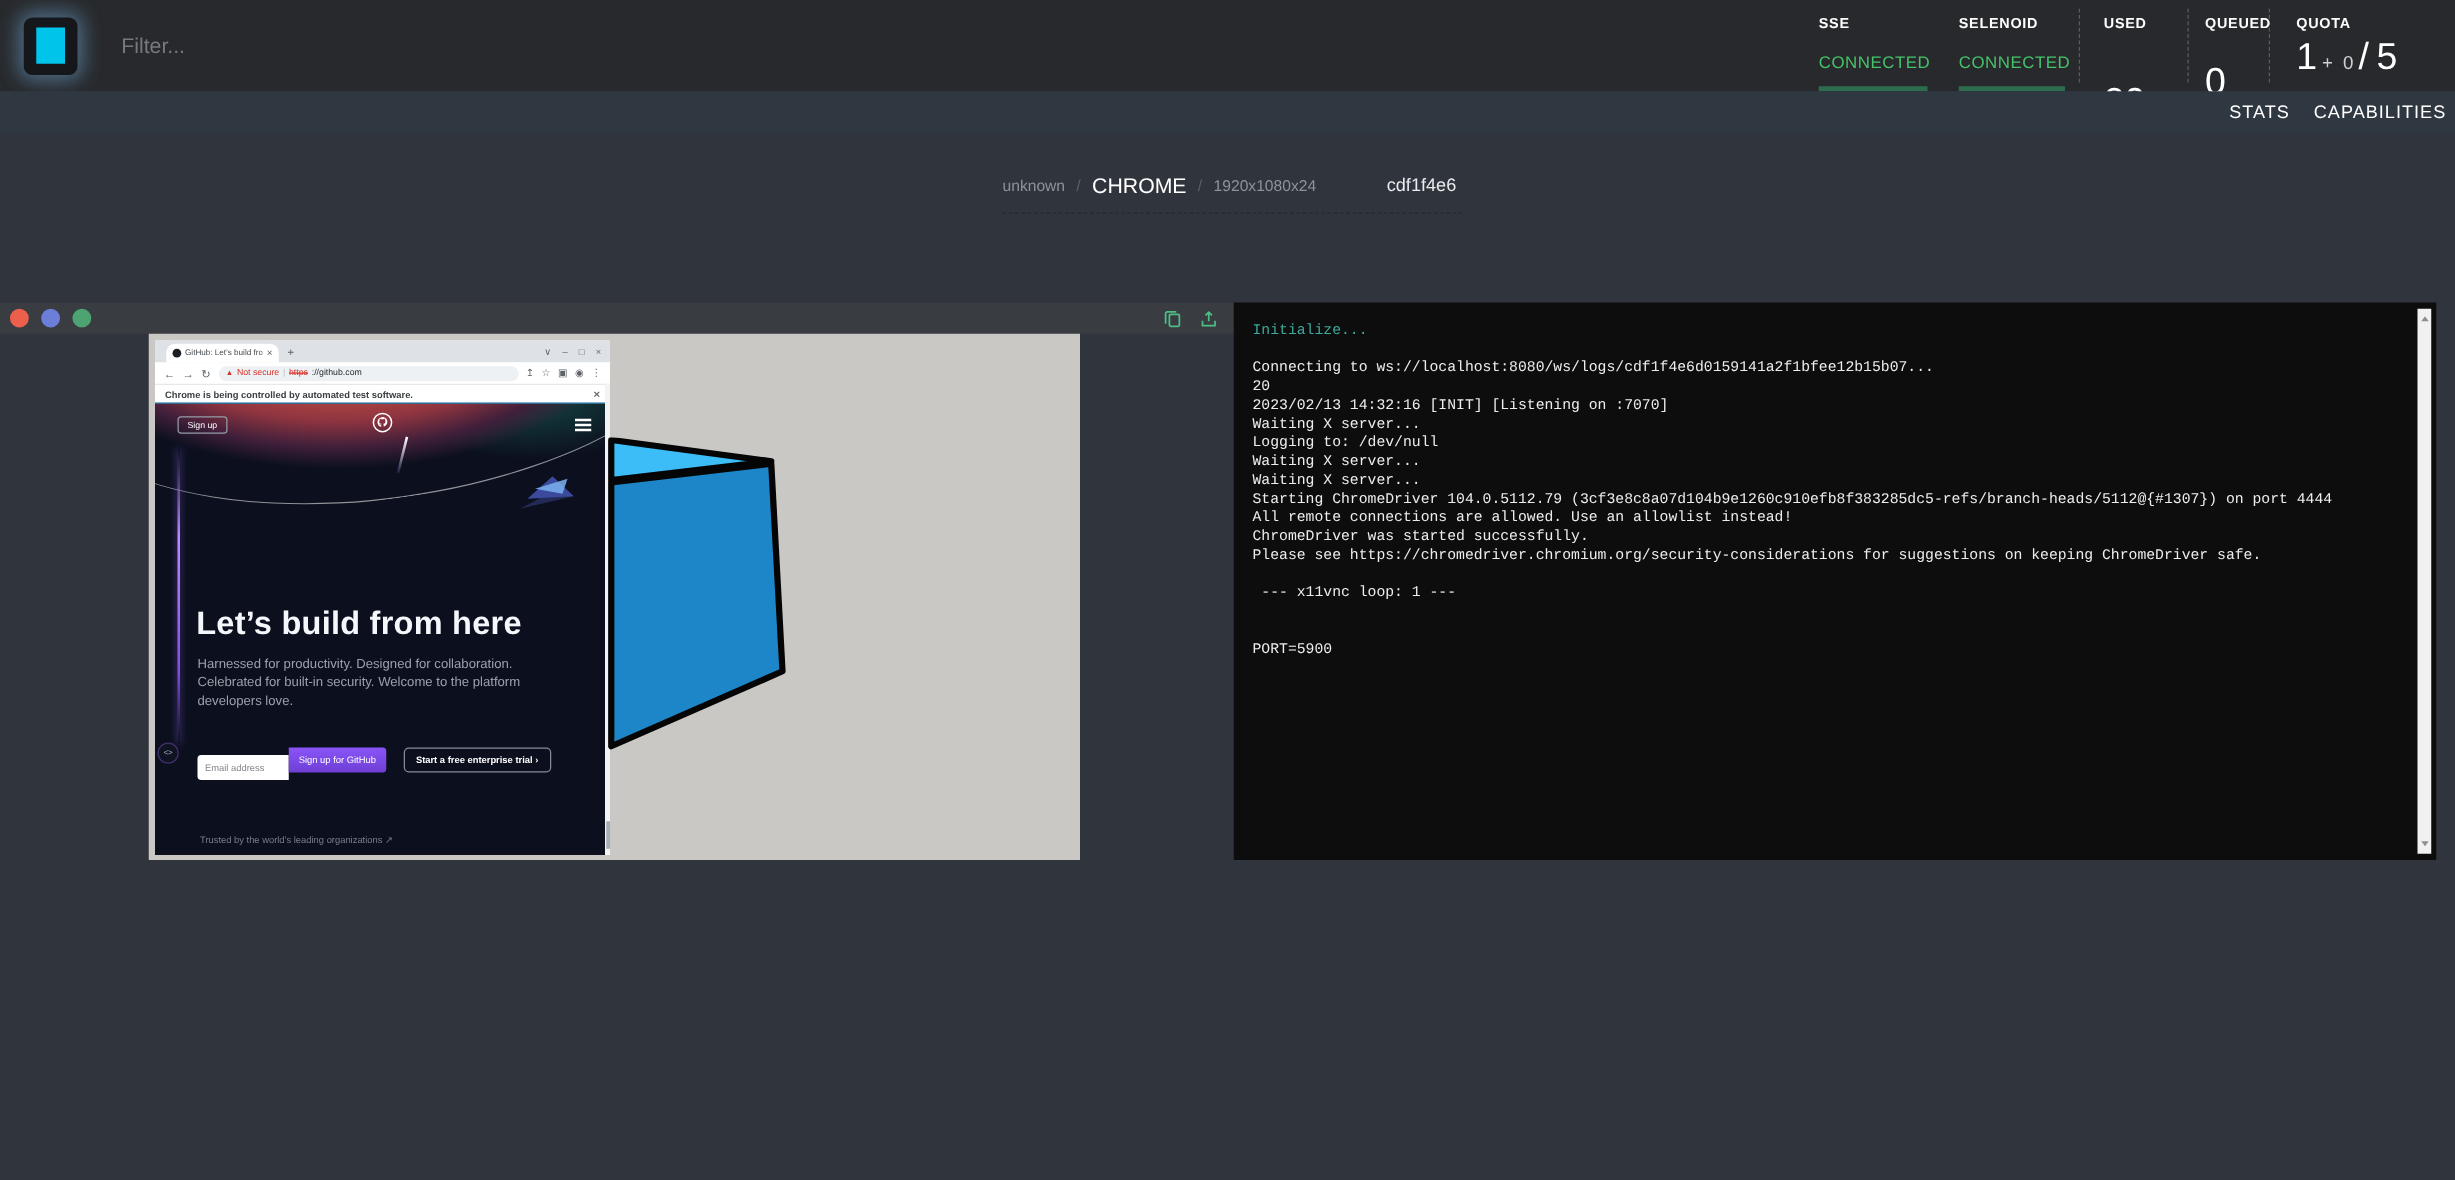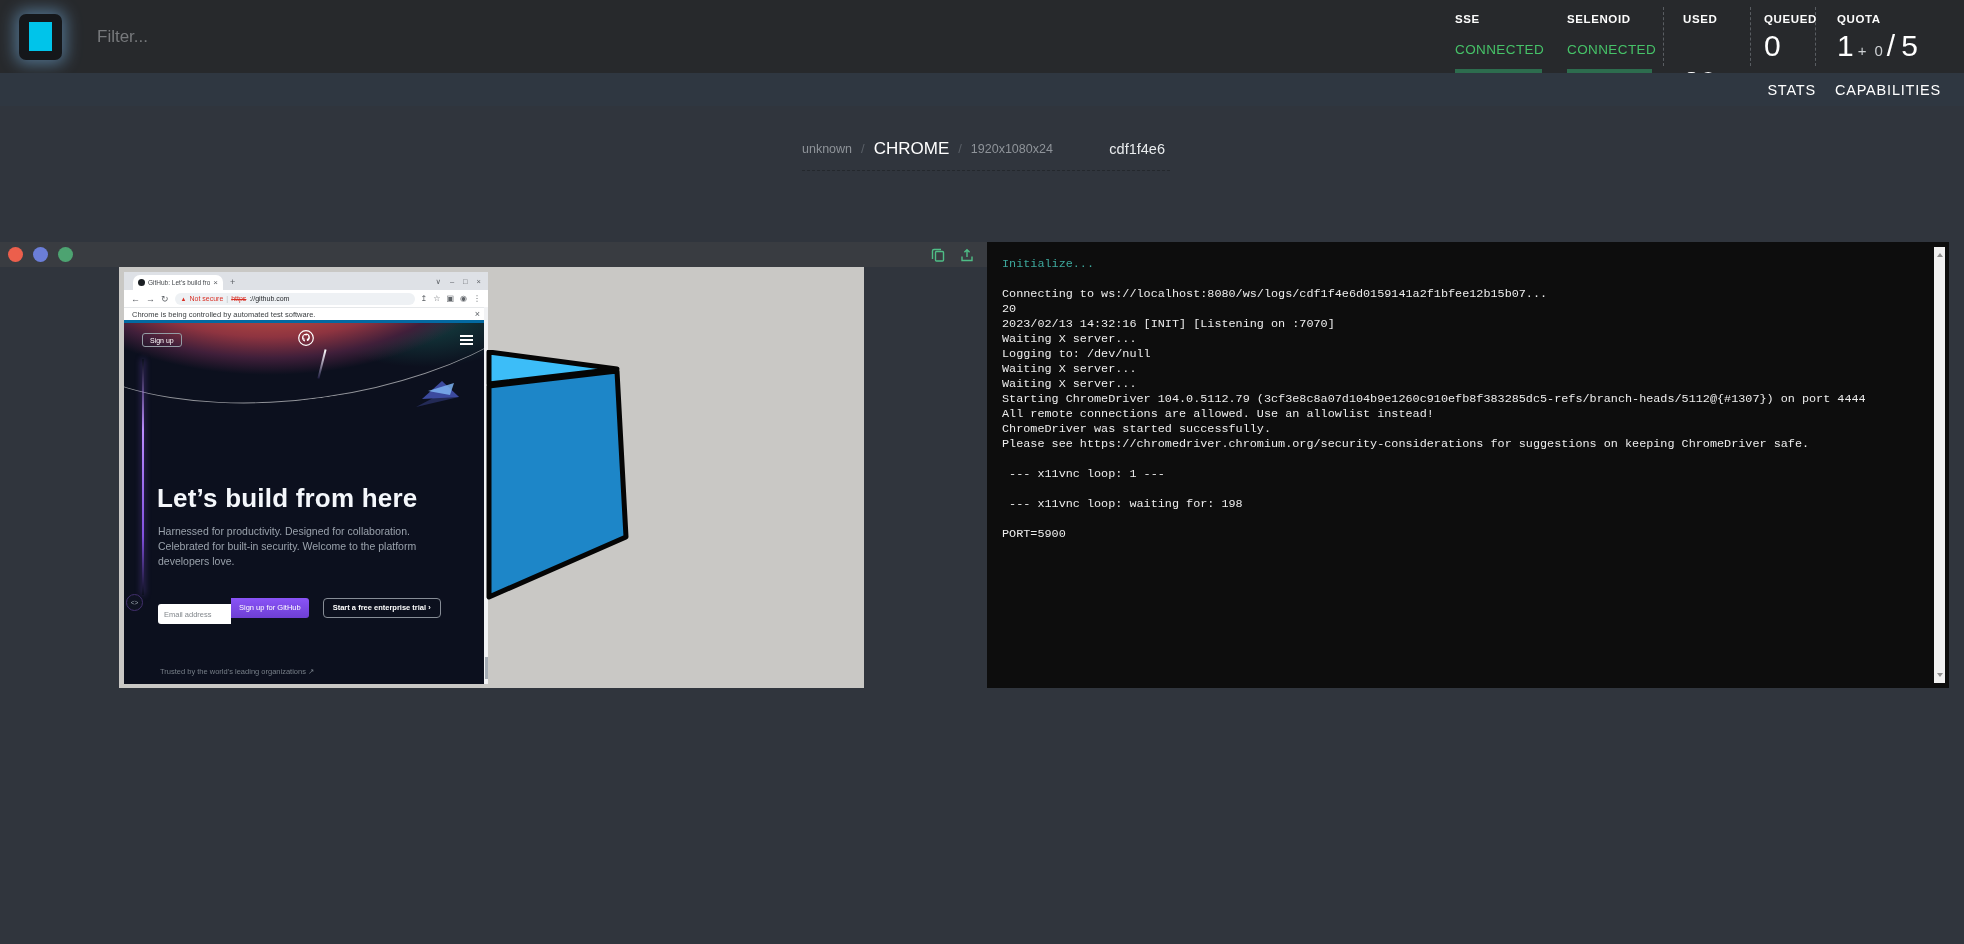--- a/index.html
+++ b/index.html
@@ -13,35 +13,35 @@
   .logo-inner{width:23px;height:29px;background:#00c4ea;}
   .filter-input{margin-left:33px;width:480px;background:transparent;border:none;outline:none;
         font-size:17px;color:#cfd2d4;font-family:inherit;}
   .filter-input::placeholder{color:#77797c;}
 
   .status{margin-left:auto;display:flex;align-items:stretch;height:100%;margin-right:28px;}
   .sgroup{position:relative;display:flex;flex-direction:column;padding-top:13px;box-sizing:border-box;}
   .g-sse{width:112px;}
   .g-selenoid{width:96px;}
   .g-used{width:86px;padding-left:19px;gap:36px;}
-  .g-queued{width:64px;padding-left:13px;}
+  .g-queued{width:64px;padding-left:13px;gap:20px;}
   .g-quota{width:120px;padding-left:21px;}
   .slabel{font-size:11.5px;font-weight:bold;color:#fdfdfd;letter-spacing:.6px;}
   .svalue{margin-top:17px;font-size:13.5px;color:#46c268;letter-spacing:.4px;}
   .underline{position:absolute;left:0;bottom:0;width:87px;height:4px;background:#2d6c4e;}
   .g-selenoid .underline{width:85px;}
   .mval{margin-top:4px;display:flex;align-items:baseline;}
   .mbig{font-size:30px;color:#fff;}
   .munit{font-size:13px;color:#e6e8ea;margin-left:3px;}
   .qdim{font-size:15px;color:#cdd0d3;margin:0 4px;}
   .vsep{border-left:1px dashed #595d62;margin:7px 0;}
 
   
   .subbar{position:absolute;left:0;top:73px;width:100%;height:33px;background:#2f3741;box-sizing:border-box;
-          display:flex;justify-content:flex-end;align-items:center;gap:19px;padding-right:23px;}
+          display:flex;justify-content:flex-end;align-items:center;gap:19px;padding-right:7px;}
   .nav-tab{color:#fff;font-size:14.5px;letter-spacing:.8px;cursor:pointer;}
 
   
   .session-row{position:absolute;left:802px;top:127px;width:368px;height:43px;display:flex;align-items:center;
                border-bottom:1px dashed #24282d;cursor:pointer;}
   .sr-dim{color:#8e9399;font-size:12.5px;}
   .sr-slash{color:#595f66;font-size:13px;margin:0 9px;}
   .sr-browser{color:#fff;font-size:17px;}
   .sr-id{margin-left:auto;margin-right:5px;color:#e9ecee;font-size:14.5px;}
 
@@ -75,21 +75,21 @@
             box-sizing:border-box;padding:0 6px;gap:3px;font-size:7px;min-width:0;cursor:text;}
   .warn-tri{color:#d93025;font-size:6px;}
   .warn-text{color:#d93025;}
   .url-sep{color:#b9bdc1;}
   .url-scheme{color:#d93025;text-decoration:line-through;}
   .url-rest{color:#26292c;}
   .addr-icons{display:flex;gap:6px;font-size:8px;color:#5f6368;}
   .addr-icons span{cursor:pointer;}
 
   .infobar{position:absolute;left:0;top:35px;width:100%;height:16px;background:#fff;border-top:1px solid #e6e8ea;
-           border-bottom:3px solid #0369a1;display:flex;align-items:center;box-sizing:border-box;padding:0 8px;}
+           border-bottom:1px solid #0369a1;display:flex;align-items:center;box-sizing:border-box;padding:0 8px;font-weight:bold;}
   .infobar-text{font-size:7.5px;color:#3c4043;}
   .infobar-close{margin-left:auto;font-size:9px;color:#5f6368;cursor:pointer;}
 
   .ghpage{position:absolute;left:0;top:51px;width:100%;height:361px;background:#0c101e;overflow:hidden;}
   .hero{position:absolute;left:0;top:0;width:100%;height:108px;
     background:
       radial-gradient(95% 175% at 40% -78%, #f2946b 0%, #d55a40 30%, #8e3440 52%, #401f3a 63%, rgba(12,16,30,0) 72%),
       radial-gradient(55% 85% at 82% -6%, rgba(44,196,165,.30) 0%, rgba(44,196,165,0) 55%);}
   .hero-rim{position:absolute;left:-25%;top:-175px;width:150%;height:250px;border-radius:50%;
             border-bottom:1.5px solid rgba(255,255,255,.55);transform:rotate(-8deg);}
@@ -312,21 +312,20 @@
     <div class="ln plain">Logging to: /dev/null</div>
     <div class="ln plain">Waiting X server...</div>
     <div class="ln plain">Waiting X server...</div>
     <div class="ln plain">Starting ChromeDriver 104.0.5112.79 (3cf3e8c8a07d104b9e1260c910efb8f383285dc5-refs/branch-heads/5112@{#1307}) on port 4444</div>
     <div class="ln plain">All remote connections are allowed. Use an allowlist instead!</div>
     <div class="ln plain">ChromeDriver was started successfully.</div>
     <div class="ln plain">Please see https://chromedriver.chromium.org/security-considerations for suggestions on keeping ChromeDriver safe.</div>
     <div class="ln plain"> </div>
     <div class="ln plain"> --- x11vnc loop: 1 ---</div>
     <div class="ln plain"> </div>
-    <div class="ln plain"> --- x11vnc loop: waiting for: 198</div>
     <div class="ln plain"> </div>
     <div class="ln plain">PORT=5900</div>
 
     <div class="log-scrollbar">
       <div class="sb-arrow sb-up"></div>
       <div class="sb-arrow sb-down"></div>
     </div>
   </section>
 
 </div>

